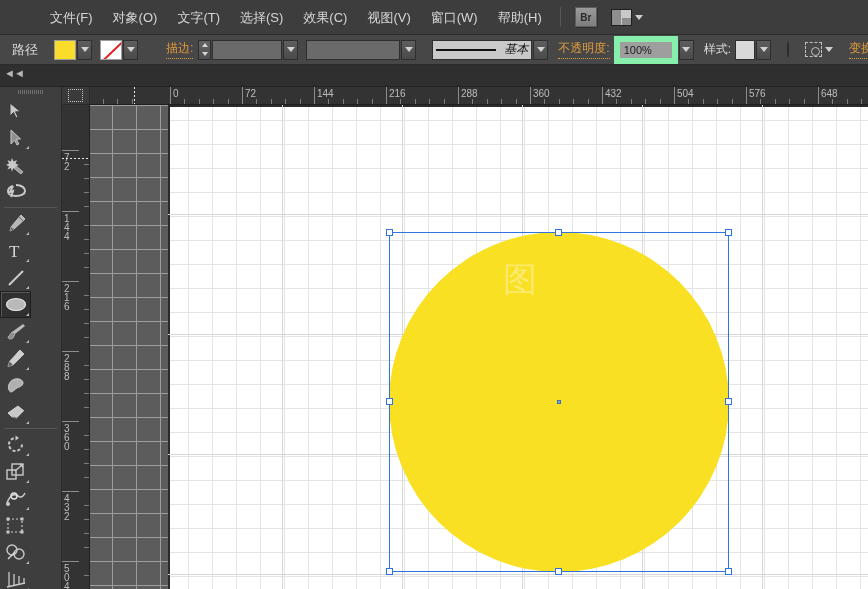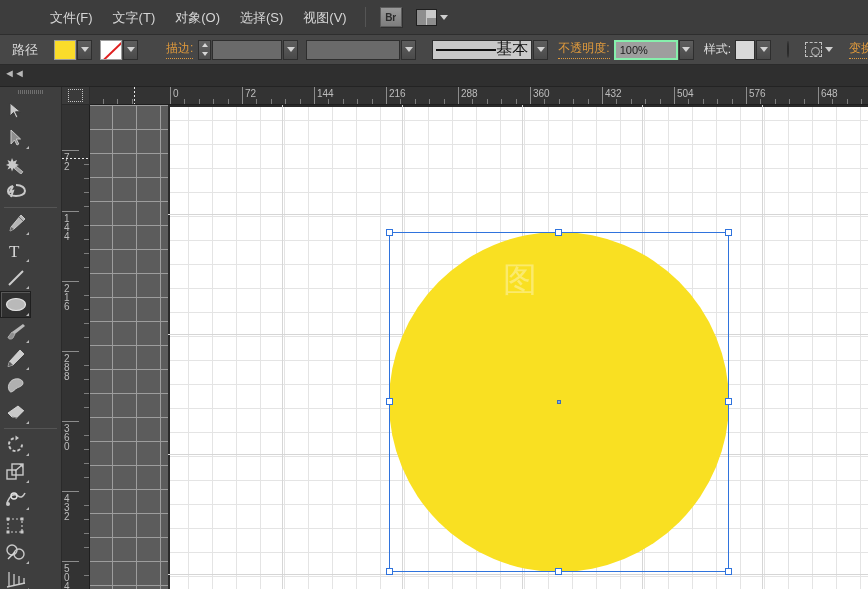--- a/index.html
+++ b/index.html
@@ -111,23 +111,23 @@
   }
   .field-dis { background: #6a6a6a; }
   .field-w1 { width: 70px; }
   .field-w2 { width: 94px; }
   .brushfield {
     width: 100px; height: 20px; background: #c9c9c9; border: 1px solid #2e2e2e;
     display: flex; align-items: center; justify-content: space-between;
     padding: 0 3px;
   }
   .brushline { width: 60px; height: 2px; background: #111; }
-  .brushtxt { color: #111; font-size: 16px; }
+  .brushtxt { color: #111; font-size: 12px; font-style: italic; }
   .opac-field {
-    width: 64px; height: 20px; background: #9e9e9e; border: 2px solid #86efac;
+    width: 64px; height: 28px; background: #9e9e9e; border: 6px solid #86efac;
     color: #1c1c1c; font-size: 11px; display: flex; align-items: center; padding-left: 4px;
   }
   .style-box {
     width: 20px; height: 20px; background: #d8d8d8; border: 1px solid #2e2e2e;
   }
   .sphere-ico {
     width: 17px; height: 17px; border-radius: 50%;
     background: radial-gradient(circle at 35% 32%, #f0f0f0 0%, #9a9a9a 45%, #4a4a4a 100%);
     border: 1px solid #2a2a2a;
   }
@@ -311,24 +311,27 @@
   }
 </style>
 </head>
 <body>
 
 <div id="app">
 
   <div class="menubar">
     <div class="ai-logo"></div>
     <div class="menu-item">文件(F)</div>
+    <div class="menu-item">对象(O)</div>
     <div class="menu-item">文字(T)</div>
-    <div class="menu-item">对象(O)</div>
     <div class="menu-item">选择(S)</div>
+    <div class="menu-item">效果(C)</div>
     <div class="menu-item">视图(V)</div>
+    <div class="menu-item">窗口(W)</div>
+    <div class="menu-item">帮助(H)</div>
     <div class="mb-sep"></div>
     <div class="br-btn">Br</div>
     <div class="arrange-btn">
       <div class="arrange-ico"></div>
       <div class="caret-dn"></div>
     </div>
   </div>
 
   <div class="controlbar">
     <div class="gripper"></div>

